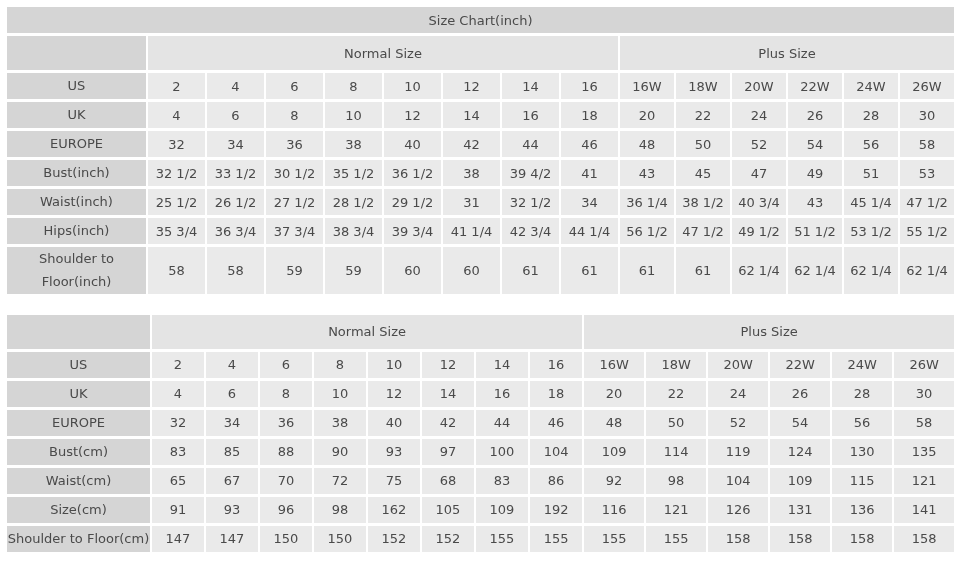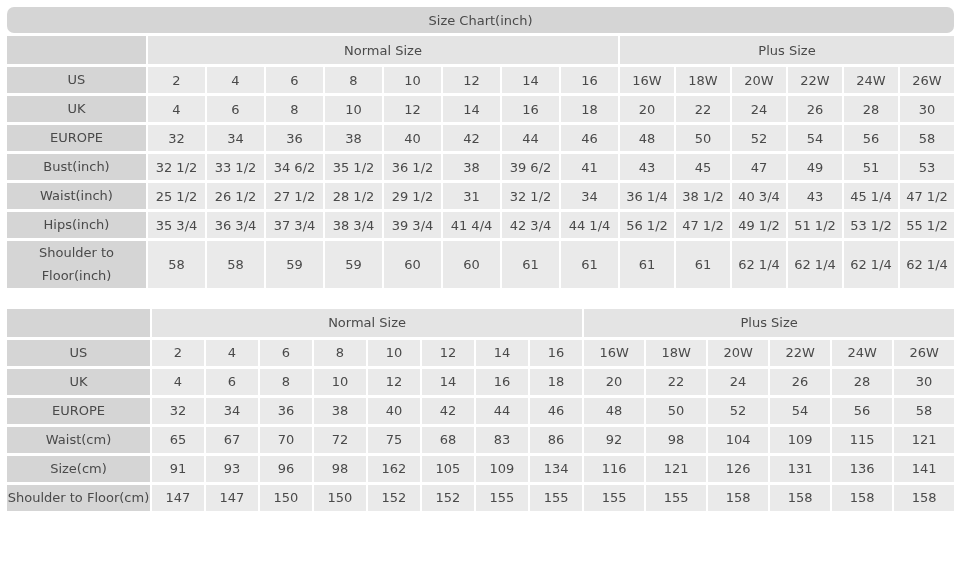--- a/index.html
+++ b/index.html
@@ -28,32 +28,31 @@
     vertical-align: middle;
     color: #4a4a4a;
     font-size: 13px;
     overflow: hidden;
   }
   .title-cell {
     background: #d5d5d5;
     height: 26px;
     font-size: 15px;
     color: #3c3c3c;
-    border-radius: 7px;
   }
   .label-cell {
     background: #d5d5d5;
     height: 26px;
     font-size: 12px;
     line-height: 1.8;
     white-space: pre;
   }
   .group-cell {
     background: #e4e4e4;
-    height: 28px;
+    height: 34px;
     font-size: 13px;
   }
   .data-cell {
     background: #eaeaea;
     height: 26px;
     white-space: nowrap;
   }
   
   .c-label-inch { width: 139px; }
   .c-normal-inch { width: 57px; }
@@ -131,25 +130,25 @@
           <td class="data-cell">50</td>
           <td class="data-cell">52</td>
           <td class="data-cell">54</td>
           <td class="data-cell">56</td>
           <td class="data-cell">58</td>
         </tr>
         <tr>
           <td class="label-cell">Bust(inch)</td>
           <td class="data-cell">32 1/2</td>
           <td class="data-cell">33 1/2</td>
-          <td class="data-cell">34 6/2</td>
+          <td class="data-cell">30 1/2</td>
           <td class="data-cell">35 1/2</td>
           <td class="data-cell">36 1/2</td>
           <td class="data-cell">38</td>
-          <td class="data-cell">39 6/2</td>
+          <td class="data-cell">39 4/2</td>
           <td class="data-cell">41</td>
           <td class="data-cell">43</td>
           <td class="data-cell">45</td>
           <td class="data-cell">47</td>
           <td class="data-cell">49</td>
           <td class="data-cell">51</td>
           <td class="data-cell">53</td>
         </tr>
         <tr>
           <td class="label-cell">Waist(inch)</td>
@@ -168,21 +167,21 @@
           <td class="data-cell">45 1/4</td>
           <td class="data-cell">47 1/2</td>
         </tr>
         <tr>
           <td class="label-cell">Hips(inch)</td>
           <td class="data-cell">35 3/4</td>
           <td class="data-cell">36 3/4</td>
           <td class="data-cell">37 3/4</td>
           <td class="data-cell">38 3/4</td>
           <td class="data-cell">39 3/4</td>
-          <td class="data-cell">41 4/4</td>
+          <td class="data-cell">41 1/4</td>
           <td class="data-cell">42 3/4</td>
           <td class="data-cell">44 1/4</td>
           <td class="data-cell">56 1/2</td>
           <td class="data-cell">47 1/2</td>
           <td class="data-cell">49 1/2</td>
           <td class="data-cell">51 1/2</td>
           <td class="data-cell">53 1/2</td>
           <td class="data-cell">55 1/2</td>
         </tr>
         <tr>
@@ -263,20 +262,37 @@
           <td class="data-cell">44</td>
           <td class="data-cell">46</td>
           <td class="data-cell">48</td>
           <td class="data-cell">50</td>
           <td class="data-cell">52</td>
           <td class="data-cell">54</td>
           <td class="data-cell">56</td>
           <td class="data-cell">58</td>
         </tr>
         <tr>
+          <td class="label-cell">Bust(cm)</td>
+          <td class="data-cell">83</td>
+          <td class="data-cell">85</td>
+          <td class="data-cell">88</td>
+          <td class="data-cell">90</td>
+          <td class="data-cell">93</td>
+          <td class="data-cell">97</td>
+          <td class="data-cell">100</td>
+          <td class="data-cell">104</td>
+          <td class="data-cell">109</td>
+          <td class="data-cell">114</td>
+          <td class="data-cell">119</td>
+          <td class="data-cell">124</td>
+          <td class="data-cell">130</td>
+          <td class="data-cell">135</td>
+        </tr>
+        <tr>
           <td class="label-cell">Waist(cm)</td>
           <td class="data-cell">65</td>
           <td class="data-cell">67</td>
           <td class="data-cell">70</td>
           <td class="data-cell">72</td>
           <td class="data-cell">75</td>
           <td class="data-cell">68</td>
           <td class="data-cell">83</td>
           <td class="data-cell">86</td>
           <td class="data-cell">92</td>
@@ -288,21 +304,21 @@
         </tr>
         <tr>
           <td class="label-cell">Size(cm)</td>
           <td class="data-cell">91</td>
           <td class="data-cell">93</td>
           <td class="data-cell">96</td>
           <td class="data-cell">98</td>
           <td class="data-cell">162</td>
           <td class="data-cell">105</td>
           <td class="data-cell">109</td>
-          <td class="data-cell">134</td>
+          <td class="data-cell">192</td>
           <td class="data-cell">116</td>
           <td class="data-cell">121</td>
           <td class="data-cell">126</td>
           <td class="data-cell">131</td>
           <td class="data-cell">136</td>
           <td class="data-cell">141</td>
         </tr>
         <tr>
           <td class="label-cell">Shoulder to Floor(cm)</td>
           <td class="data-cell">147</td>

